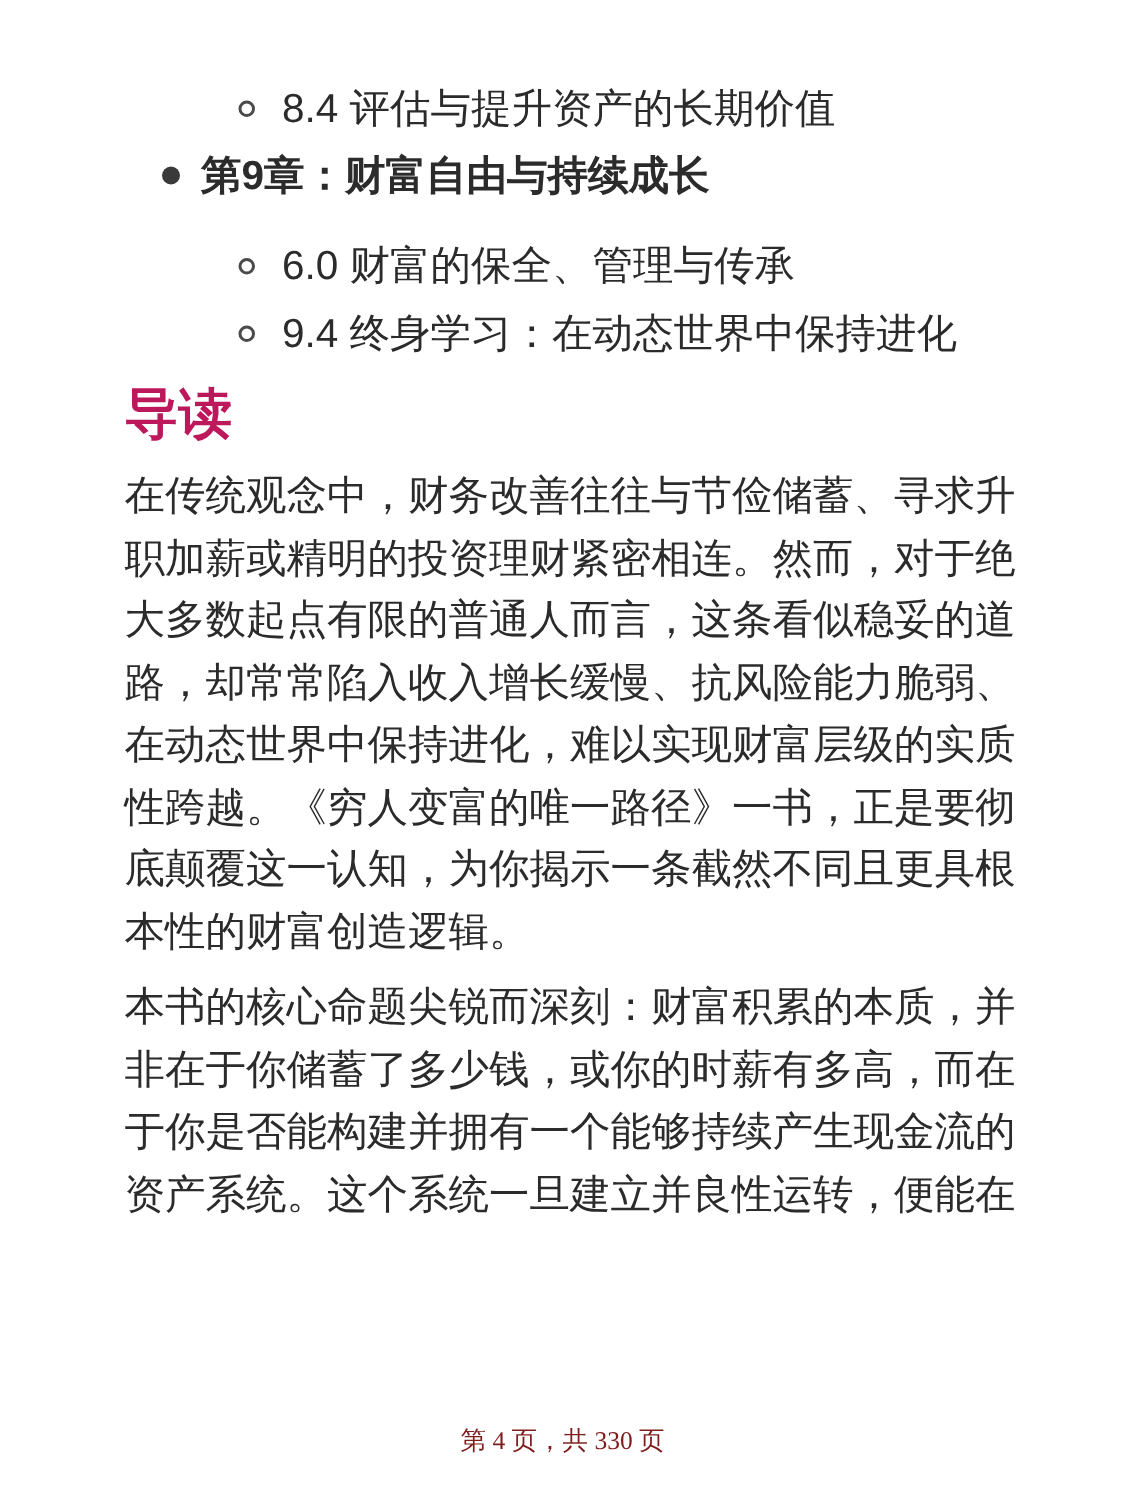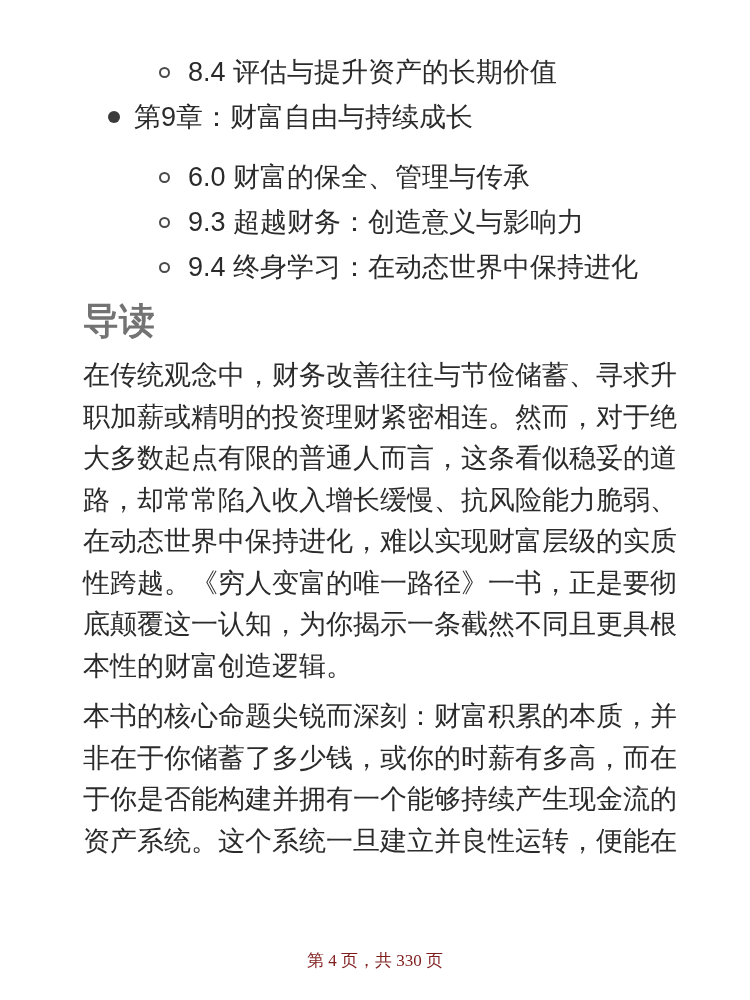--- a/index.html
+++ b/index.html
@@ -26,20 +26,21 @@
     align-items: center;
     font-size: 27px;
     line-height: 32px;
     margin-bottom: 13px;
     white-space: nowrap;
   }
   .toc-item.level-1 {
     margin-top: 13px;
     margin-bottom: 28px;
     padding-left: 25px;
+    font-weight: bold;
   }
   .toc-item.level-2 {
     padding-left: 76px;
   }
   .bullet {
     flex: none;
     border-radius: 50%;
     box-sizing: border-box;
   }
   .bullet.disc {
@@ -98,32 +99,28 @@
       <span class="bullet disc"></span>
       <span>第9章：财富自由与持续成长</span>
     </div>
 
 
     <div class="toc-item level-2">
       <span class="bullet ring"></span>
       <span>6.0 财富的保全、管理与传承</span>
     </div>
 
-    <div class="toc-item level-2">
-      <span class="bullet ring"></span>
-      <span>9.3 超越财务：创造意义与影响力</span>
-    </div>
 
     <div class="toc-item level-2">
       <span class="bullet ring"></span>
       <span>9.4 终身学习：在动态世界中保持进化</span>
     </div>
 
   </div>
 
-  <h2 class="section-heading" id="section-heading" style="color: #737373;">导读</h2>
+  <h2 class="section-heading" id="section-heading" style="color: #be185d;">导读</h2>
 
   <p class="para">在传统观念中，财务改善往往与节俭储蓄、寻求升职加薪或精明的投资理财紧密相连。然而，对于绝大多数起点有限的普通人而言，这条看似稳妥的道路，却常常陷入收入增长缓慢、抗风险能力脆弱、在动态世界中保持进化，难以实现财富层级的实质性跨越。《穷人变富的唯一路径》一书，正是要彻底颠覆这一认知，为你揭示一条截然不同且更具根本性的财富创造逻辑。</p>
   <p class="para">本书的核心命题尖锐而深刻：财富积累的本质，并非在于你储蓄了多少钱，或你的时薪有多高，而在于你是否能构建并拥有一个能够持续产生现金流的资产系统。这个系统一旦建立并良性运转，便能在</p>
 
   <div class="footer">第 4 页，共 330 页</div>
 
 </div>
 
 </body></html>

